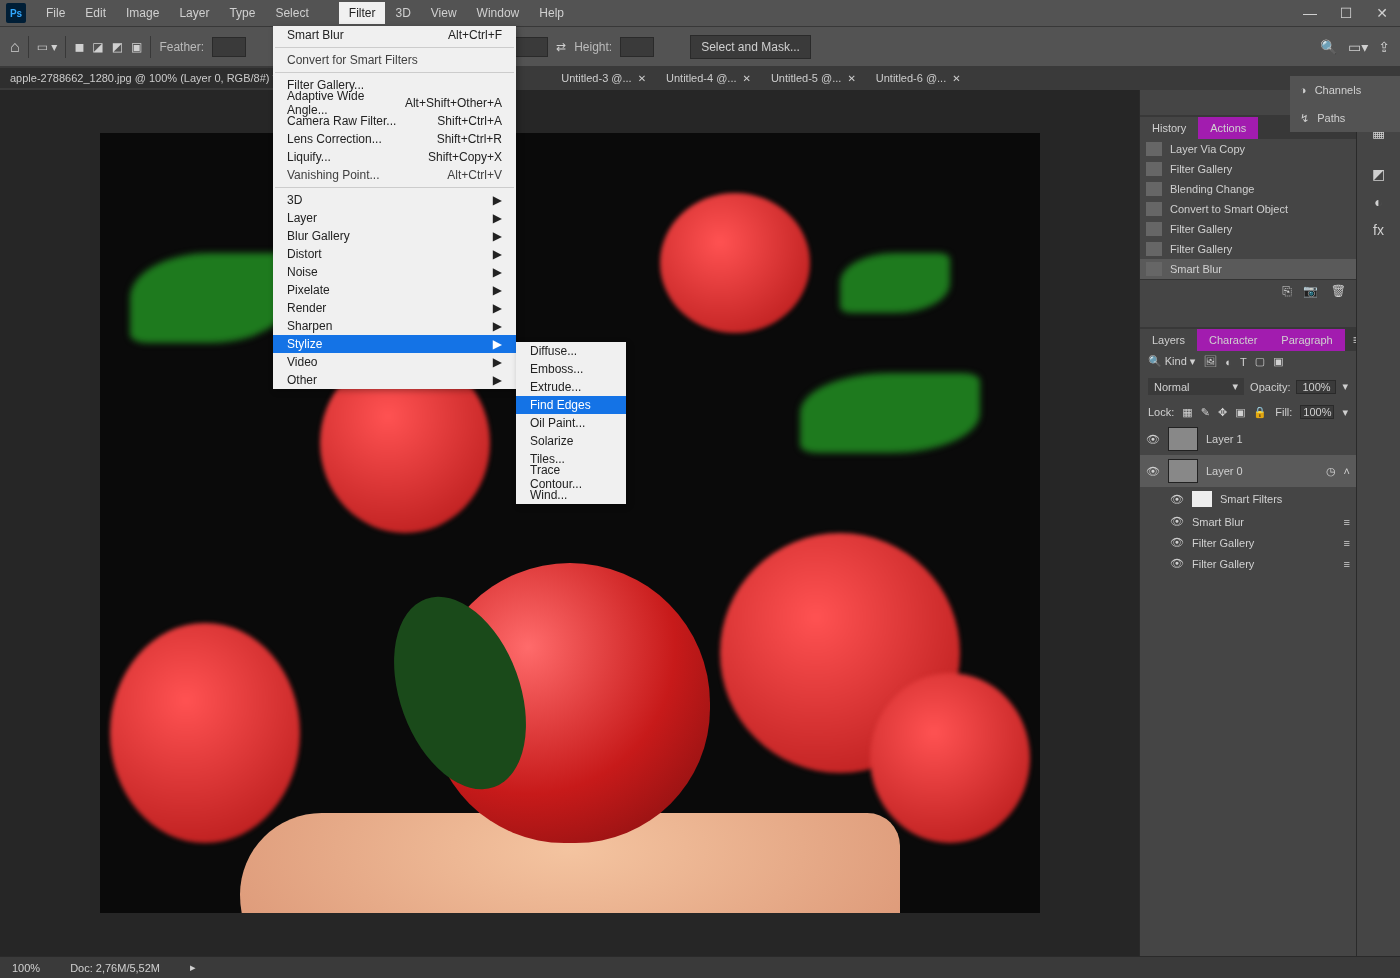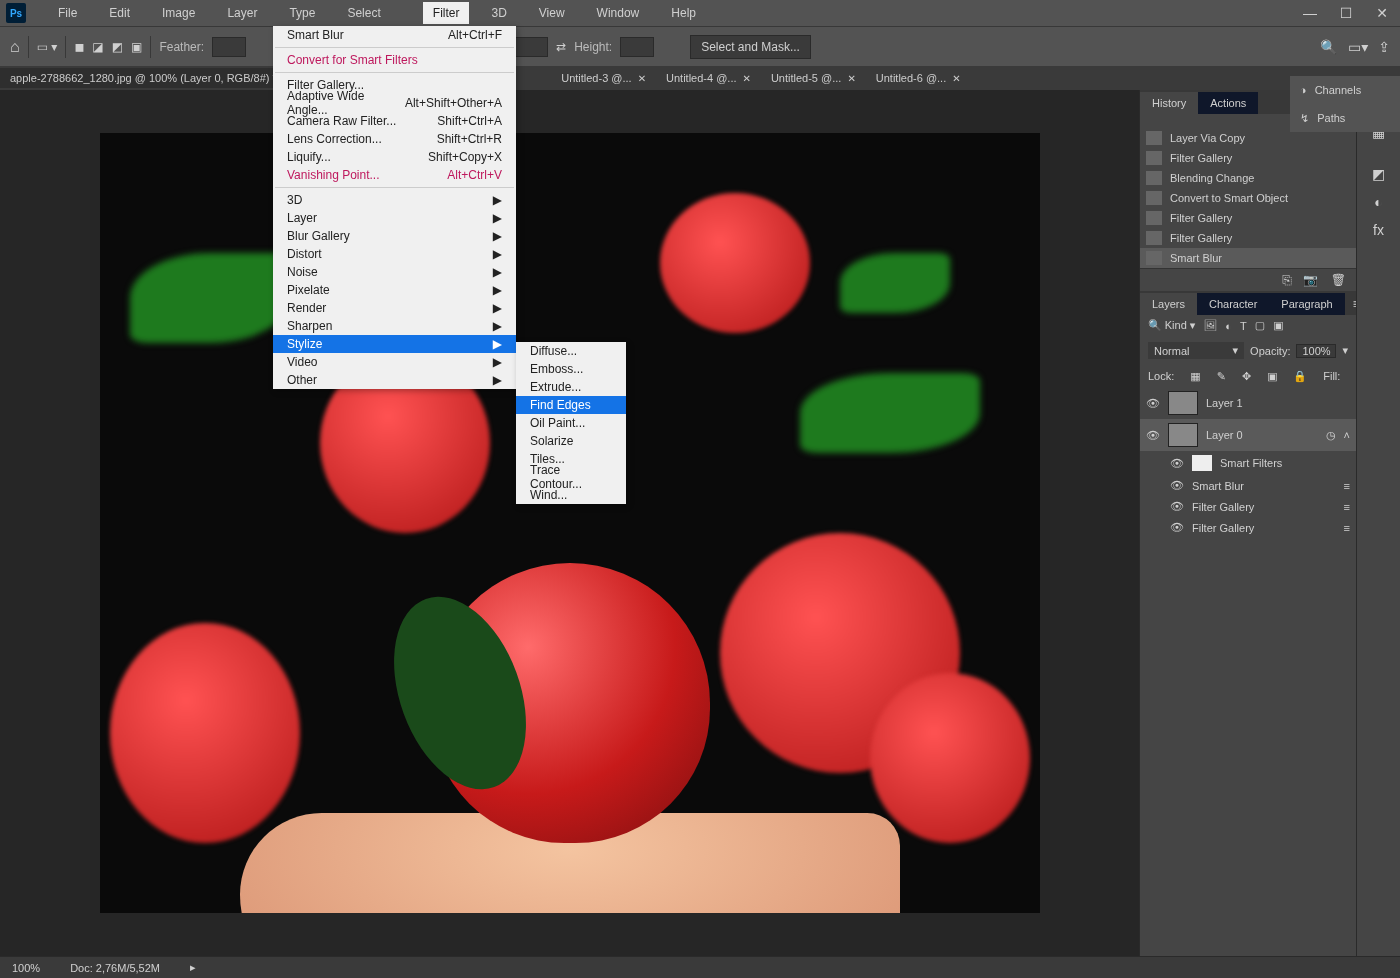--- a/index.html
+++ b/index.html
@@ -1,19 +1,19 @@
 <!DOCTYPE html>
 <html><head>
 <meta charset="utf-8">
 <style>
 * { margin: 0; padding: 0; box-sizing: border-box; user-select: none; }
 body { font-family: "Segoe UI", Tahoma, sans-serif; font-size: 12px; background: #323232; color: #d0d0d0; width: 1400px; height: 978px; overflow: hidden; }
 
 
-.menubar { height: 26px; background: #535353; display: flex; align-items: center; padding-left: 6px; gap: 12px; }
+.menubar { height: 26px; background: #535353; display: flex; align-items: center; padding-left: 6px; }
 .menubar .logo { width: 20px; height: 20px; background: #001e36; color: #31a8ff; font-weight: bold; font-size: 10px; display: flex; align-items: center; justify-content: center; margin-right: 10px; border-radius: 2px; }
 .menubar .menu-item { padding: 4px 10px; cursor: pointer; }
 .menubar .menu-item.open { background: #f0f0f0; color: #222; margin-left: 20px; }
 .menubar .winctrl { margin-left: auto; display: flex; }
 .menubar .winctrl span { width: 36px; text-align: center; font-size: 14px; }
 
 
 .optbar { height: 40px; background: #535353; border-top: 1px solid #383838; display: flex; align-items: center; padding: 0 10px; gap: 8px; position: relative; }
 .optbar .home { font-size: 16px; }
 .optbar .sep { width: 1px; height: 22px; background: #383838; }
@@ -34,43 +34,43 @@
 .canvas { width: 940px; height: 780px; background: #0a0a0a; position: relative; overflow: hidden; }
 .apple { position:absolute; width:280px; height:280px; left:330px; top:430px; background: radial-gradient(circle at 35% 30%, #ff6b6b, #c71a1a 55%, #7a0e0e); border-radius: 50% 50% 48% 48%; }
 .apple::after{content:"";position:absolute;width:120px;height:200px;left:-30px;top:30px;background:#1a4a1a;border-radius:50%;transform:rotate(-20deg);}
 .hand { position:absolute; left:140px; top:680px; width:660px; height:180px; background: radial-gradient(ellipse at 50% 20%, #f4c4a0, #d89070); border-radius: 100px 40px 40px 120px; }
 .bgapple { position:absolute; border-radius:50%; background: radial-gradient(circle at 40% 35%, #ff5252, #b01515); filter: blur(2px); }
 .leaf { position:absolute; background:#1e7a1e; border-radius:50% 10% 50% 10%; filter:blur(3px); }
 
 
 .dropdown { position: absolute; top: 26px; background: #f0f0f0; color: #222; z-index: 100; box-shadow: 2px 2px 6px rgba(0,0,0,.3); }
 .dropdown .row { display: flex; align-items: center; padding: 4px 14px; height: 18px; font-size: 12px; }
-.dropdown .row.disabled { color: #be185d; }
+.dropdown .row.disabled { color: #404040; }
 .dropdown .row.hl { background: #1473e6; color: #fff; }
 .dropdown .row .sc { margin-left: auto; padding-left: 30px; }
 .dropdown .row .arrow { margin-left: auto; }
 .dropdown .sep { height: 1px; background: #ccc; margin: 3px 2px; }
 .dropdown.main { left: 273px; width: 243px; }
 .dropdown.sub { left: 516px; top: 342px; width: 110px; }
 
 
 .rightcol { width: 217px; background: #454545; border-left: 1px solid #2a2a2a; display: flex; flex-direction: column; }
-.panel-tabs { display: flex; background: #383838; height: 24px; align-items: flex-end; }
-.panel-tab { padding: 5px 12px; background: #0f172a; font-size: 11px; }
+.panel-tabs { display: flex; background: #383838; height: 24px; align-items: flex-end; margin-top: 25px; }
+.panel-tab { padding: 5px 12px; background: #a21caf; font-size: 11px; }
 .panel-tab.active { background: #454545; }
-.history-list { flex: 0 0 auto; margin-top: 14px; }
+.history-list { flex: 0 0 auto; }
 .history-list .row { display: flex; align-items: center; padding: 3px 6px; font-size: 11px; gap: 8px; }
 .history-list .row.sel { background: #5a5a5a; }
 .history-list .row .thumb { width: 16px; height: 14px; background: #666; }
 .history-ctrl { display: flex; justify-content: flex-end; gap: 12px; padding: 4px 10px; border-top: 1px solid #333; }
 
 .layers-opts { padding: 6px 8px; display: flex; align-items: center; gap: 6px; font-size: 11px; }
 .layers-opts .pill { background: #3a3a3a; padding: 2px 6px; display: inline-flex; align-items: center; gap: 4px; }
 .layer-filter-row{ padding:4px 8px; display:flex; align-items:center; gap:8px; font-size:11px;}
-.lock-row{ padding:4px 8px; display:flex; align-items:center; gap:16px; font-size:11px;}
+.lock-row{ padding:4px 8px; display:flex; align-items:center; gap:8px; font-size:11px;}
 .small-inp{ width:40px; background:#3a3a3a; border:1px solid #2a2a2a; text-align:center; }
 
 .layer-list .lrow { display: flex; align-items: center; padding: 4px 6px; gap: 8px; font-size: 11px; }
 .layer-list .lrow.sel { background: #5a5a5a; }
 .layer-list .eye { width: 14px; }
 .layer-list .thumb { width: 30px; height: 24px; background: #888; border: 1px solid #222; }
 .layer-list .sub .th2 { width: 20px; height: 16px; background: #eee; }
 .layer-list .sub { padding-left: 30px; }
 
 

